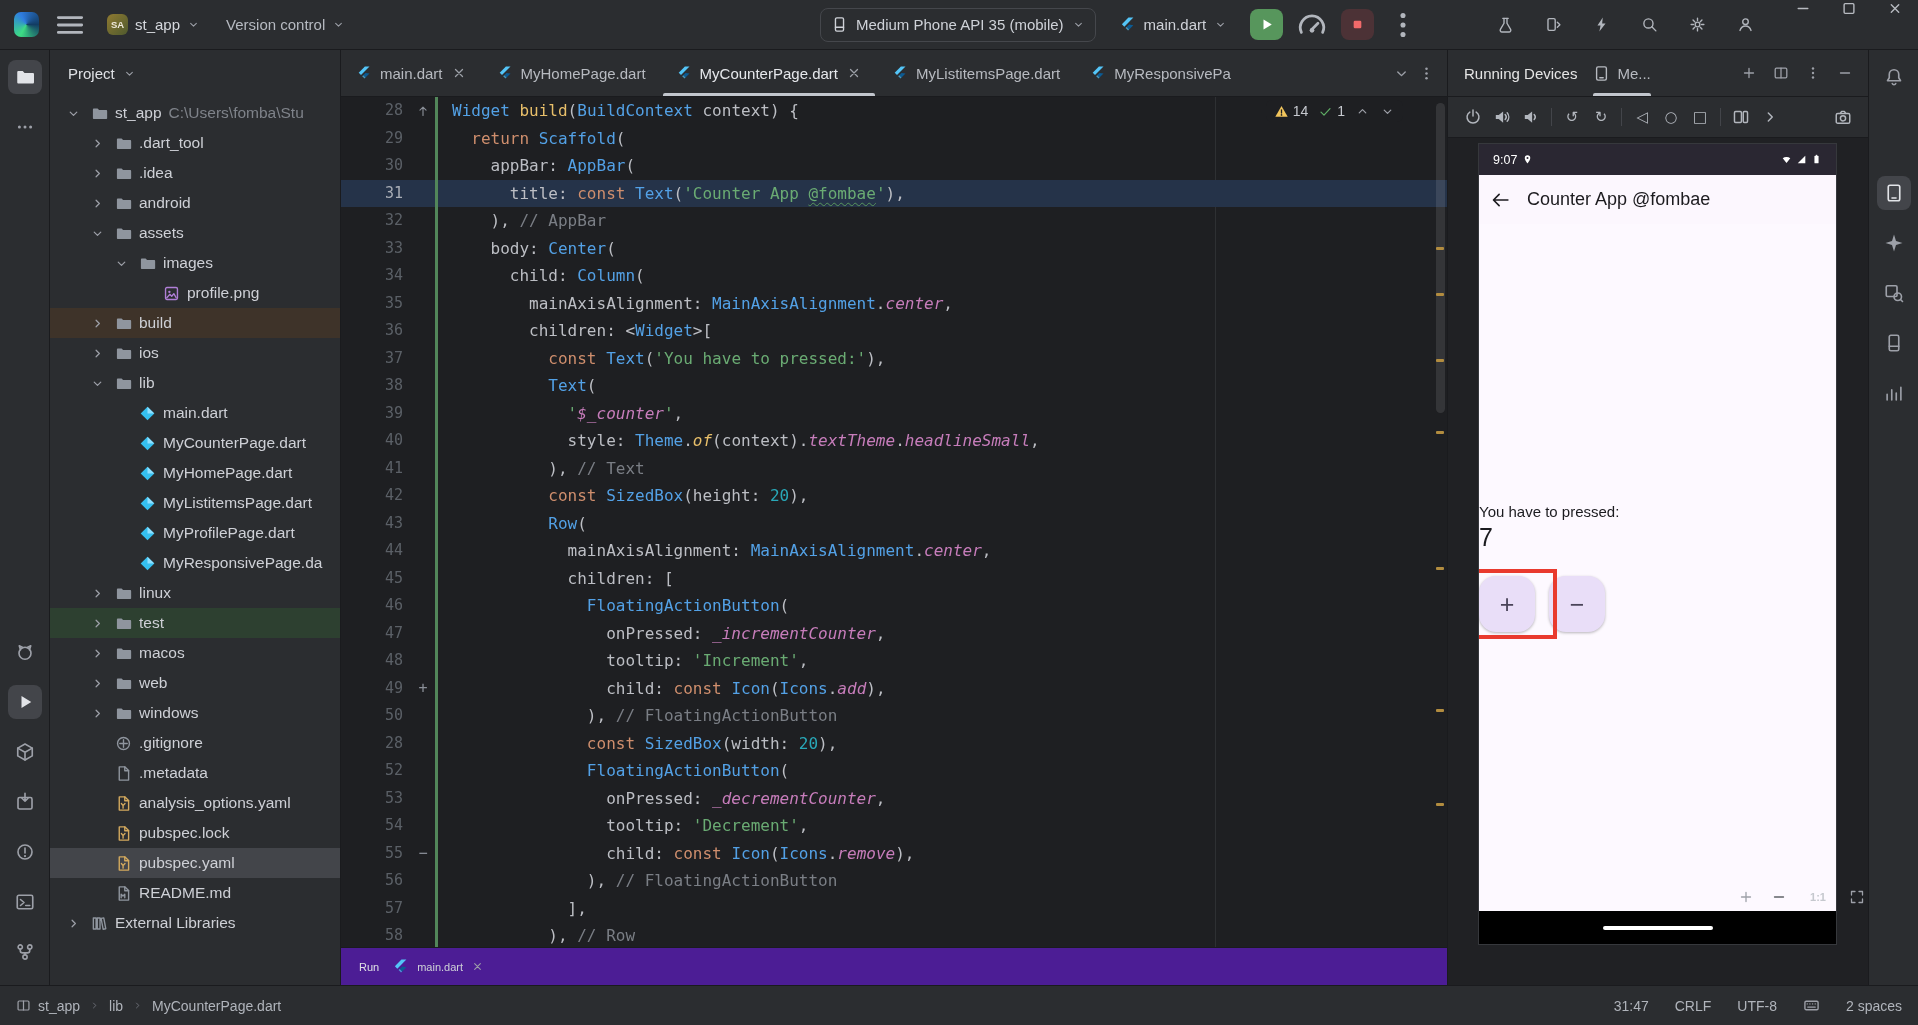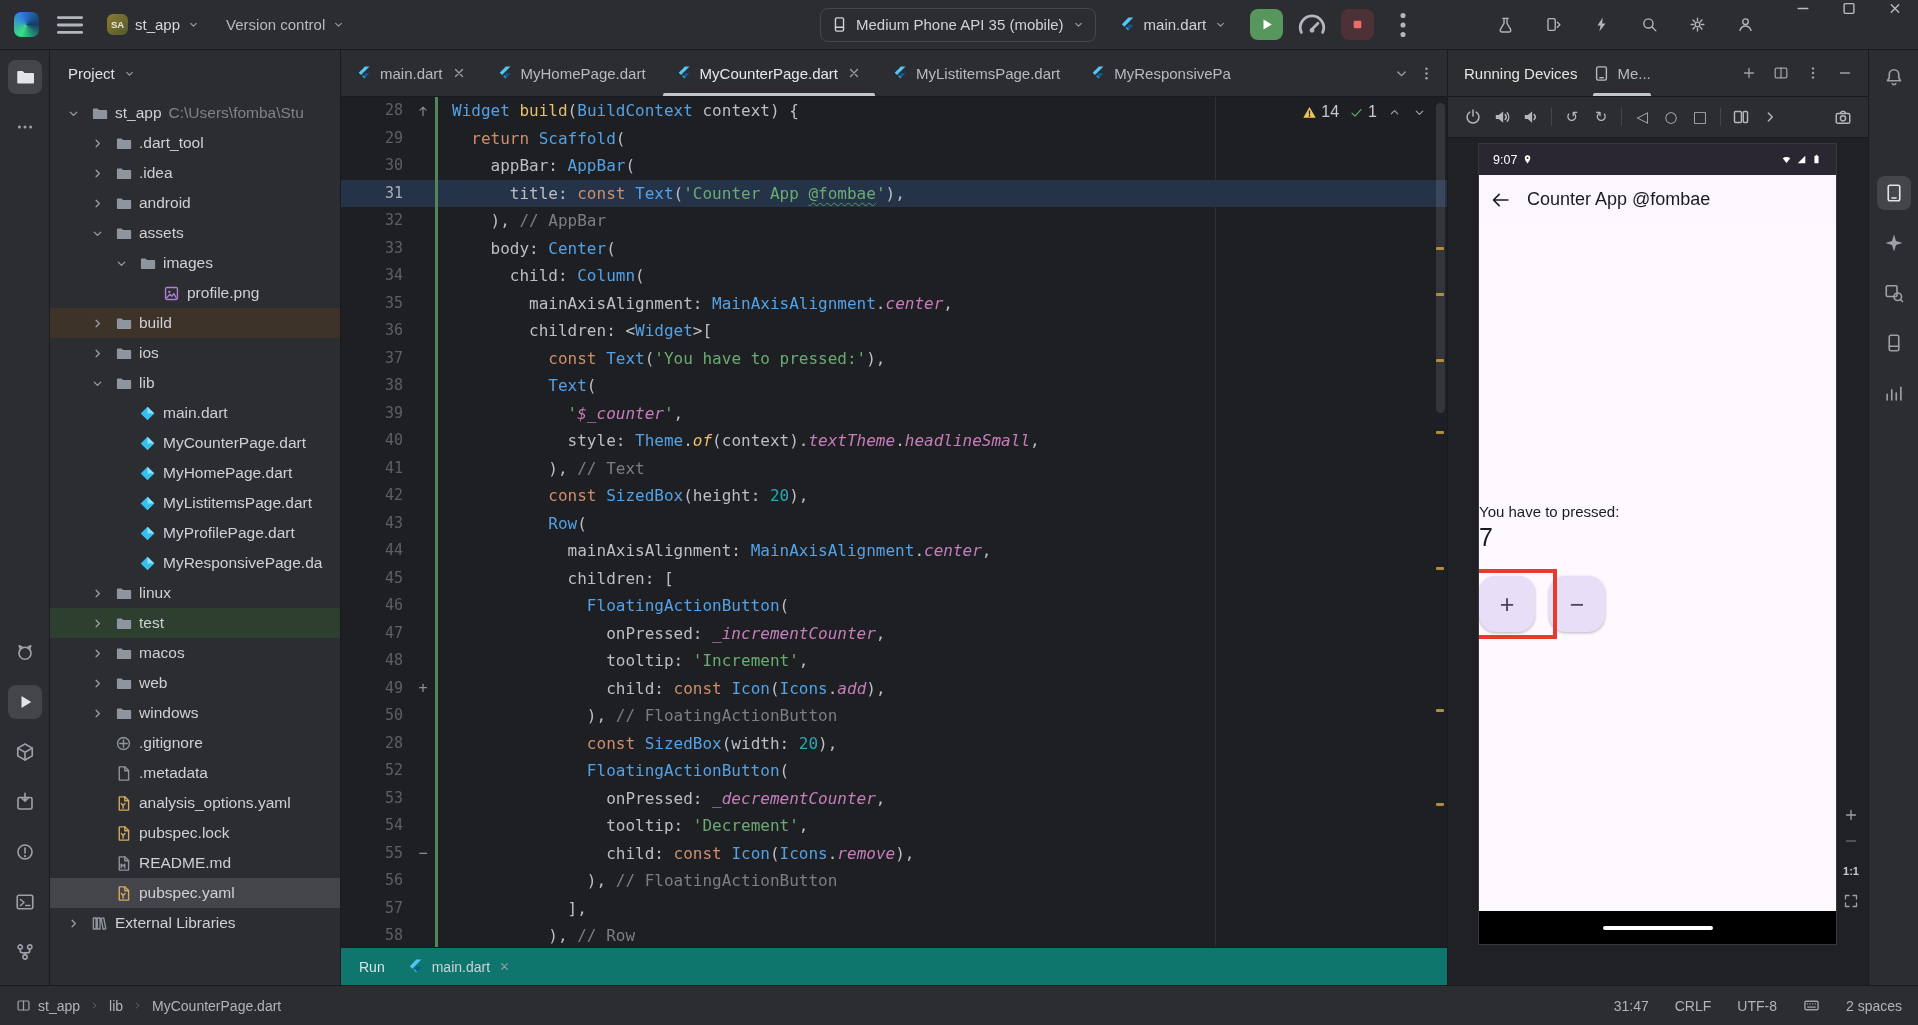--- a/index.html
+++ b/index.html
@@ -85,30 +85,30 @@
   .gicon svg{width:14px;height:14px}
   .gbar{flex:none;width:3px;background:#52865a}
   .ctext{white-space:pre;padding-left:14px}
   .t-p{color:#bcbec4}.t-k{color:#cf8e6d}.t-c{color:#53a1e6}
   .t-f{color:#e8bf6a}.t-fi{color:#e8bf6a;font-style:italic}
   .t-m{color:#c77dbb;font-style:italic}
   .t-s{color:#6aab73}
   .t-sw{color:#6aab73;text-decoration:underline wavy #57965c 1px;text-underline-offset:3px}
   .t-n{color:#29a8b8}.t-cm{color:#7a7e85}
   .wrap-guide{position:absolute;top:0;bottom:0;left:874px;width:1px;background:#2e3033}
-  #inspections{position:absolute;top:3px;right:12px;display:flex;align-items:center;gap:10px;font-size:16px;color:#c6c9cf;
+  #inspections{position:absolute;top:3px;right:44px;display:flex;align-items:center;gap:10px;font-size:14px;color:#c6c9cf;
                background:#1e1f22;padding:3px 8px;border-radius:6px;z-index:3}
   .insp-item{display:flex;align-items:center;gap:4px}
   .warnc{color:#f2c55c}.okc{color:#5fad65}
   #inspections .ic{width:15px;height:15px}
   #scrollbar{position:absolute;top:0;right:0;bottom:0;width:14px}
   .thumb{position:absolute;top:6px;right:2px;width:9px;height:310px;background:rgba(255,255,255,.10);border-radius:5px}
   .tick{position:absolute;right:3px;width:8px;height:3px;background:#b28c3f;border-radius:1px}
 
-  #runbar{height:37px;flex:none;background:#0f766e;border-top:1px solid #1a1b1e;display:flex;align-items:center;gap:22px;padding:0 18px;font-size:14px;color:#dfe1e5}
+  #runbar{height:37px;flex:none;background:#4c1d95;border-top:1px solid #1a1b1e;display:flex;align-items:center;gap:13px;padding:0 18px;font-size:11px;color:#dfe1e5}
   .run-tab{display:flex;align-items:center;gap:8px;color:#ced1d7}
 
   
   #devices-panel{width:420px;flex:none;background:#1e1f22;border-left:1px solid #1a1b1e;display:flex;flex-direction:column;position:relative}
   .dp-head{height:46px;flex:none;background:#2b2d30;border-bottom:1px solid #1a1b1e;display:flex;align-items:center;gap:16px;padding:0 10px 0 16px;font-size:15px}
   .dp-title{color:#e5e5e5;white-space:nowrap}
   .dp-tab{display:flex;align-items:center;gap:7px;color:#b7bac0;position:relative;height:100%}
   .dp-tab::after{content:'';position:absolute;left:0;right:0;bottom:0;height:3px;background:#c2c6cd;border-radius:2px 2px 0 0}
   .dp-actions{margin-left:auto;display:flex;align-items:center;gap:6px;color:#9da0a8}
   .dp-actions .ic{width:26px;height:26px}
@@ -130,21 +130,21 @@
   .p-label{font-size:15px}
   .p-count{font-size:25px;margin-top:3px}
   .p-fabs{display:flex;gap:14px;margin-top:24px}
   .fab-wrap{position:relative}
   .fab{width:56px;height:56px;border-radius:17px;background:#e9def8;display:flex;align-items:center;justify-content:center;
        font-size:25px;color:#4a4459;box-shadow:0 1px 3px rgba(0,0,0,.28)}
   .redbox{position:absolute;left:-22px;top:-7px;width:100px;height:70px;border:4px solid #e93a2e;box-sizing:border-box;z-index:2}
   .p-nav{height:33px;flex:none;background:#000;display:flex;align-items:center;justify-content:center}
   .pill{width:110px;height:4px;border-radius:2px;background:#fff}
 
-  #zoomctl{position:absolute;right:3px;bottom:76px;display:flex;flex-direction:column;align-items:center;gap:10px;color:#9da0a8;z-index:3}
+  #zoomctl{position:absolute;right:3px;bottom:76px;display:flex;align-items:center;gap:17px;color:#9da0a8;z-index:3}
   .zbtn{width:28px;height:24px;display:flex;align-items:center;justify-content:center}
   #zoomctl .ic{width:16px;height:16px}
   .dim2{color:#5f6368}
   .z11{font-size:11px;font-weight:bold;color:#c5c8ce}
 
   
   #statusbar{height:39px;flex:none;background:#2b2d30;border-top:1px solid #1a1b1e;display:flex;align-items:center;padding:0 16px;font-size:14px;color:#b0b4bb}
   #crumbs{display:flex;align-items:center;gap:7px}
   #crumbs .ic{width:15px;height:15px}
   .crumb{color:#b0b4bb}
@@ -694,39 +694,39 @@
               <div class="trow" style="padding-left: 36px;">
                 <span class="chev ic"></span>
                 <span class="ic fi-yaml">
                   <svg viewBox="0 0 16 16">
                     <path class="st" d="M4 1.8h5.4l3.4 3.4v9H4z"></path>
                     <path class="st" d="M9.2 1.8v3.6h3.6M6 8l1.6 2v2.4M9.4 8L7.6 10"></path>
                   </svg>
                 </span>
                 <span class="tlabel">pubspec.lock</span>
               </div>
-              <div class="trow" style="padding-left: 36px;">
-                <span class="chev ic"></span>
-                <span class="ic fi-md">
-                  <svg viewBox="0 0 16 16">
-                    <path class="st" d="M4 1.8h5.4l3.4 3.4v9H4z"></path>
-                    <path class="st" d="M9.2 1.8v3.6h3.6M5.8 12V8.6l1.7 1.7 1.7-1.7V12"></path>
-                  </svg>
-                </span>
-                <span class="tlabel">README.md</span>
-              </div>
               <div class="trow row-selected" style="padding-left: 36px;">
                 <span class="chev ic"></span>
                 <span class="ic fi-yaml">
                   <svg viewBox="0 0 16 16">
                     <path class="st" d="M4 1.8h5.4l3.4 3.4v9H4z"></path>
                     <path class="st" d="M9.2 1.8v3.6h3.6M6 8l1.6 2v2.4M9.4 8L7.6 10"></path>
                   </svg>
                 </span>
                 <span class="tlabel">pubspec.yaml</span>
+              </div>
+              <div class="trow" style="padding-left: 36px;">
+                <span class="chev ic"></span>
+                <span class="ic fi-md">
+                  <svg viewBox="0 0 16 16">
+                    <path class="st" d="M4 1.8h5.4l3.4 3.4v9H4z"></path>
+                    <path class="st" d="M9.2 1.8v3.6h3.6M5.8 12V8.6l1.7 1.7 1.7-1.7V12"></path>
+                  </svg>
+                </span>
+                <span class="tlabel">README.md</span>
               </div>
               <div class="trow" style="padding-left: 12px;">
                 <span class="chev ic">
                   <svg viewBox="0 0 16 16">
                     <path class="st" d="M6.5 4.5L10 8l-3.5 3.5"></path>
                   </svg>
                 </span>
                 <span class="ic fi-lib">
                   <svg viewBox="0 0 16 16">
                     <path class="st" d="M2.2 2.8h2.6v10.4H2.2zM5.9 2.8h2.6v10.4H5.9zM9.5 3.2l2.5-.5 1.9 10.2-2.5.5z"></path>

